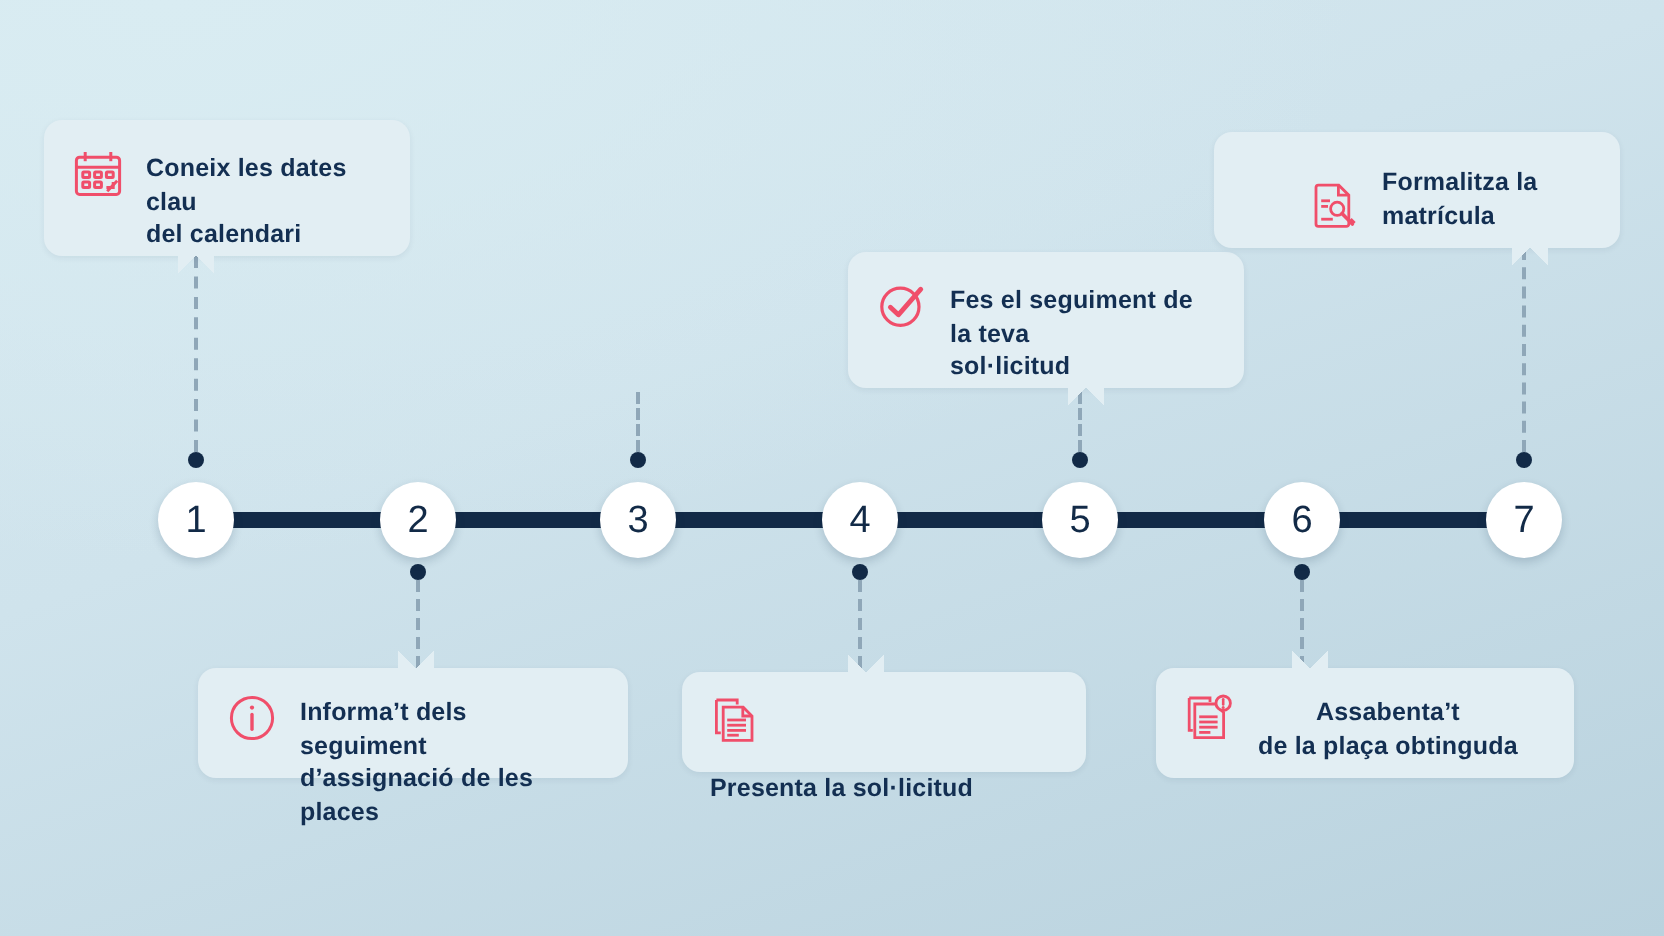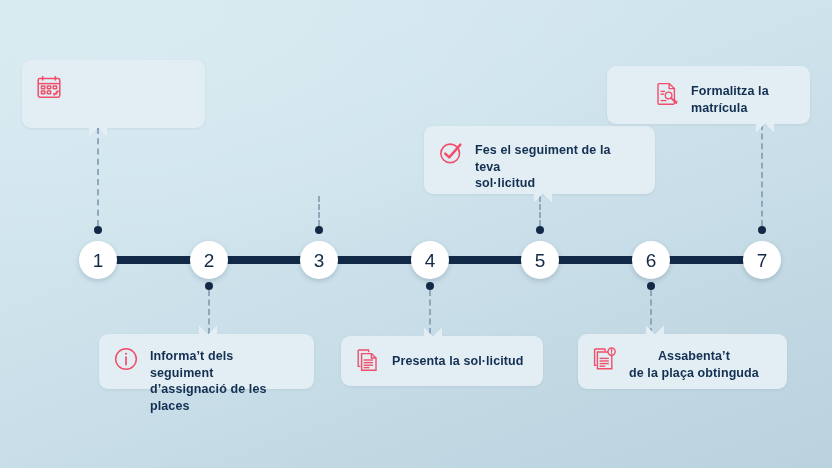--- a/index.html
+++ b/index.html
@@ -198,41 +198,43 @@
           <line x1="19.4" y1="2" x2="19.4" y2="6.6"></line>
           <rect x="5.4" y="12" width="3.4" height="2.8" rx="0.5"></rect>
           <rect x="11.3" y="12" width="3.4" height="2.8" rx="0.5"></rect>
           <rect x="17.2" y="12" width="3.4" height="2.8" rx="0.5"></rect>
           <rect x="5.4" y="17" width="3.4" height="2.8" rx="0.5"></rect>
           <rect x="11.3" y="17" width="3.4" height="2.8" rx="0.5"></rect>
           <path d="M17.2 19.8 L20.6 19.8 L20.6 17"></path>
           <path d="M17.6 21.6 L22.6 16.4"></path>
         </svg>
       </span>
+      <span class="card-text">Coneix les dates clau
+del calendari</span>
     </div>
     <div class="notch down" style="left:67px; top:68px;"></div>
   </div>
 
 
-  <div class="card" style="left:424px; top:126px; width:231px; height:68px;">
+  <div class="card" style="left:424px; top:126px; width:198px; height:68px;">
     <div class="card-inner">
       <span class="card-icon">
         <svg viewBox="0 0 26 26" width="26" height="26" fill="none" stroke="#f04e6a" stroke-width="1.6">
           <circle cx="12.2" cy="13.4" r="9.3"></circle>
           <path d="M7.2 13.6 L11.2 17.4 L22.4 4.6" stroke-width="2.4" stroke-linecap="round" stroke-linejoin="round"></path>
         </svg>
       </span>
       <span class="card-text">Fes el seguiment de la teva
 sol·licitud</span>
     </div>
     <div class="notch down" style="left:110px; top:68px;"></div>
   </div>
 
   <div class="card" style="left:607px; top:66px; width:203px; height:58px;">
-    <div class="card-inner" style="align-items:flex-start; padding-top:15px;padding-left:47px;">
+    <div class="card-inner" style="align-items:flex-end; padding-top:15px;padding-left:47px;">
       <span class="card-icon">
         <svg viewBox="0 0 26 26" width="26" height="26" fill="none" stroke="#f04e6a" stroke-width="1.4">
           <path d="M5.2 2.6 H15.4 L20.4 7.6 V22 a1.2 1.2 0 0 1 -1.2 1.2 H5.2 a1.2 1.2 0 0 1 -1.2 -1.2 V3.8 a1.2 1.2 0 0 1 1.2 -1.2 z"></path>
           <path d="M15.2 2.8 V7.6 H20.2"></path>
           <line x1="6.6" y1="10.4" x2="11" y2="10.4"></line>
           <line x1="6.6" y1="13.2" x2="10" y2="13.2"></line>
           <line x1="6.6" y1="19.6" x2="12.4" y2="19.6"></line>
           <circle cx="14.6" cy="14.4" r="3.3"></circle>
           <path d="M17 16.8 L22.2 22" stroke-width="1.8" stroke-linecap="round"></path>
           <path d="M21.4 19.4 L23.4 21.4" stroke-width="1.2"></path>
@@ -252,21 +254,21 @@
           <line x1="13" y1="11.2" x2="13" y2="18.6" stroke-width="1.7" stroke-linecap="round"></line>
         </svg>
       </span>
       <span class="card-text">Informa’t dels seguiment
 d’assignació de les places</span>
     </div>
     <div class="notch up" style="left:100px; top:-9px;"></div>
   </div>
 
   <div class="card" style="left:341px; top:336px; width:202px; height:50px;">
-    <div class="card-inner" style="align-items:center; padding-top:11px;">
+    <div class="card-inner" style="align-items:flex-start; padding-top:11px;flex-direction:column;">
       <span class="card-icon">
         <svg viewBox="0 0 26 26" width="26" height="26" fill="none" stroke="#f04e6a" stroke-width="1.4">
           <path d="M6.6 6.6 H16.6 L21 11 V23.2 H6.6 z"></path>
           <path d="M16.4 6.8 V11 H20.8"></path>
           <path d="M3.2 3 H13.6 L13.6 5.2"></path>
           <path d="M3.2 3 V19.4 H5.4"></path>
           <line x1="8.6" y1="13" x2="18" y2="13"></line>
           <line x1="8.6" y1="15.6" x2="18" y2="15.6"></line>
           <line x1="8.6" y1="18.2" x2="18" y2="18.2"></line>
           <line x1="8.6" y1="20.6" x2="14.4" y2="20.6"></line>

